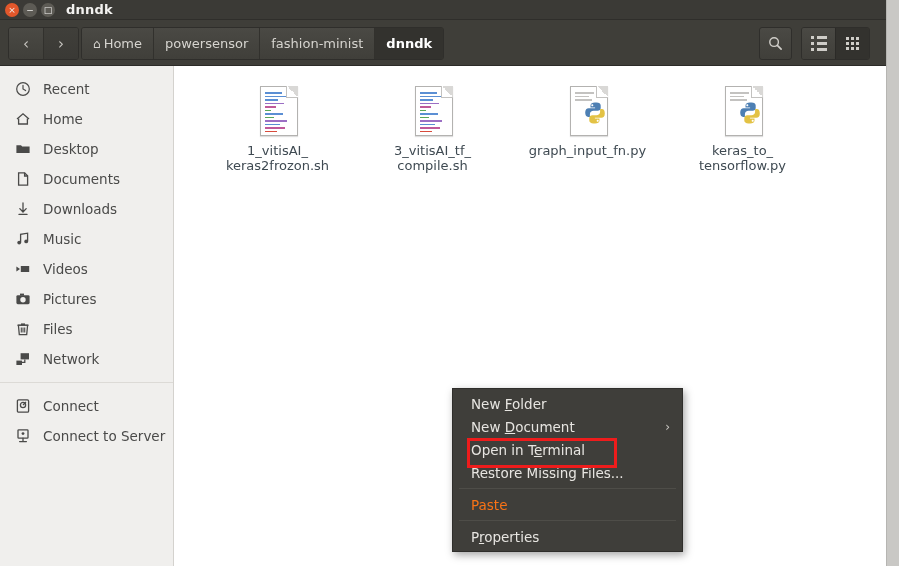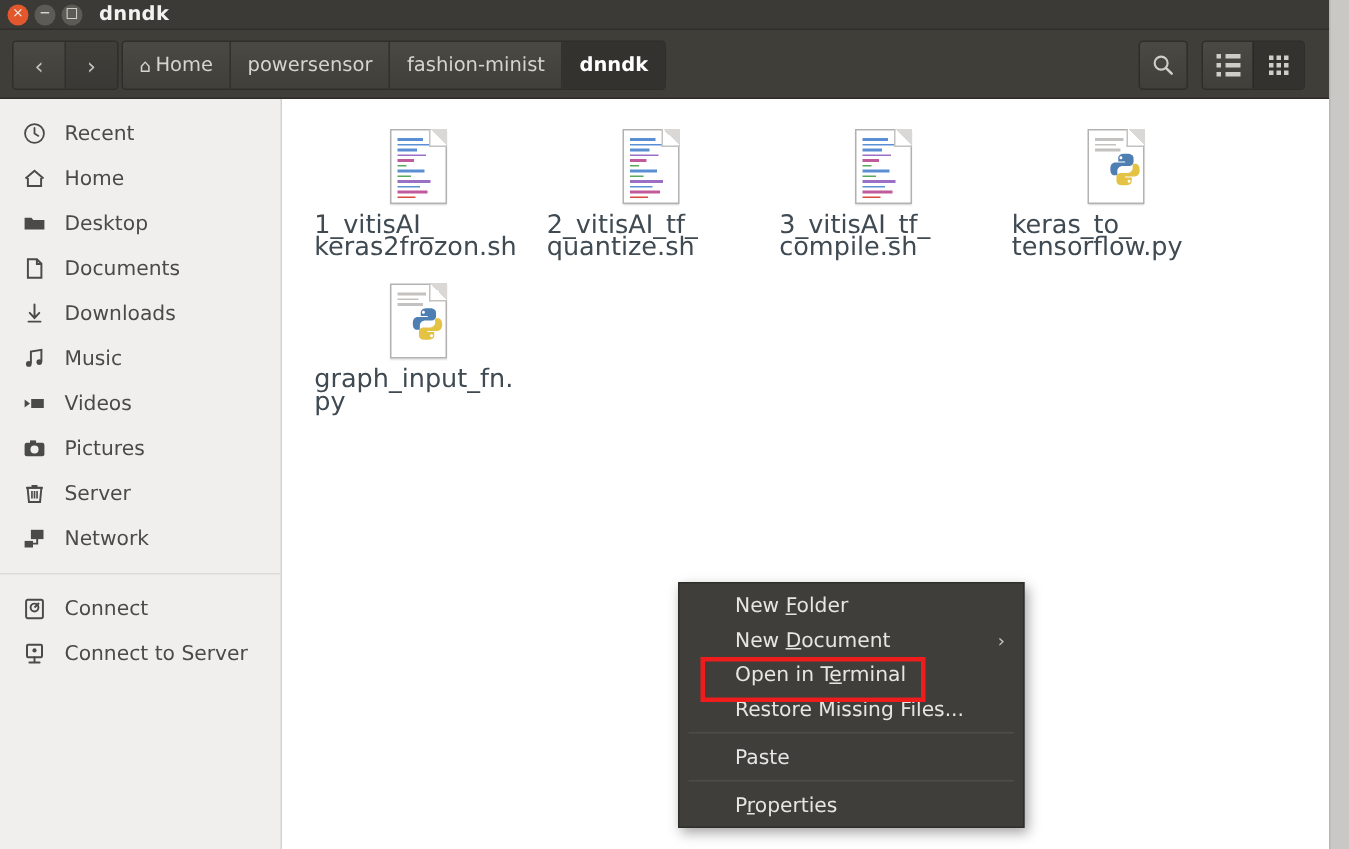--- a/index.html
+++ b/index.html
@@ -73,21 +73,21 @@
   .vbtn.sel{background:#33322e;border-left:1px solid #2b2a27;}
   .dots{display:grid;grid-template-columns:repeat(3,3px);gap:2px;}
   .dots i{width:3px;height:3px;background:#cfcdc8;display:block;}
   .listico{display:flex;flex-direction:column;gap:3px;}
   .listico i{display:flex;gap:3px;align-items:center;}
   .listico i::before{content:"";width:3px;height:3px;background:#cfcdc8;display:block;}
   .listico i::after{content:"";width:10px;height:3px;background:#cfcdc8;display:block;}
   
   #body{position:relative;height:501px;}
   #sidebar{
-    position:absolute;left:0;top:0;width:188px;height:501px;
+    position:absolute;left:0;top:0;width:174px;height:501px;
     background:#f0efed;border-right:1px solid #d4d2ce;
     padding-top:8px;box-sizing:border-box;
   }
   .sb-item{
     height:30px;display:flex;align-items:center;padding-left:14px;gap:11px;
     color:#4a4a49;font-size:13.5px;
   }
   .sb-item .ic{width:18px;display:flex;justify-content:center;align-items:center;
                color:#4a4a49;}
   .sb-sep{height:1px;background:#dcdad6;margin:8px 0 8px 0;}
@@ -95,21 +95,21 @@
     position:absolute;left:188px;top:0;right:0;height:501px;background:#ffffff;
     padding:14px 0 0 0;box-sizing:border-box;
   }
   .fgrid{display:flex;flex-wrap:wrap;padding-left:12px;}
   .fitem{
     width:155px;padding:4px 0 10px 0;display:flex;flex-direction:column;
     align-items:center;
   }
   .ficon{width:48px;height:54px;position:relative;margin-bottom:5px;}
   .flabel{
-    width:136px;text-align:left;color:#3f4a52;font-size:17px;line-height:15px;
+    width:136px;text-align:center;color:#3f4a52;font-size:13px;line-height:15px;
     word-break:break-word;
   }
   
   .docpage{
     position:absolute;left:6px;top:2px;width:36px;height:48px;background:#ffffff;
     border:1px solid #b3b2b0;box-shadow:0 1px 1px rgba(0,0,0,0.13);
   }
   .fold{
     position:absolute;right:-1px;top:-1px;width:11px;height:11px;
     background:linear-gradient(225deg,#d9d8d6 50%,#ffffff 50%);
@@ -124,23 +124,23 @@
   .pylogo{position:absolute;left:12px;top:14px;width:24px;height:24px;}
   
   #ctxmenu{
     position:absolute;left:452px;top:322px;width:231px;
     background:#3f3e3a;border:1px solid #2f2e2b;
     box-shadow:2px 3px 8px rgba(0,0,0,0.35);
     padding:3px 0 3px 0;box-sizing:border-box;
   }
   .mi{
     position:relative;height:23px;display:flex;align-items:center;
-    padding-left:37px;color:#e7e5e1;font-size:13.5px;
-  }
-  .mi.disabled{color:#e5e5e5;}
+    padding-left:18px;color:#e7e5e1;font-size:13.5px;
+  }
+  .mi.disabled{color:#f97316;}
   .mi .arrow{position:absolute;right:12px;color:#c9c7c2;font-size:12px;}
   .msep{height:1px;background:#4e4d48;margin:4px 6px;}
   .mnem{text-decoration:underline;}
   #redbox{
     position:absolute;left:467px;top:372px;width:150px;height:30px;
     border:3px solid #ee1c1c;box-sizing:border-box;pointer-events:none;
   }
   #rightstrip{
     position:absolute;left:886px;top:0;width:13px;height:566px;
     background:#c9c8c5;border-left:1px solid #b6b5b2;
@@ -311,21 +311,21 @@
       </div>
 
       <div class="sb-item">
         <span class="ic">
           <svg width="16" height="16" viewBox="0 0 16 16">
               <path d="M3.4 4.2h9.2l-.9 9.4H4.3z" fill="none" stroke="#4a4a49" stroke-width="1.3"></path>
               <path d="M2.4 4.2h11.2M6.3 6.4v5M8 6.4v5M9.7 6.4v5" stroke="#4a4a49" stroke-width="1.1"></path>
               <path d="M6 2.4h4v1.8H6z" fill="#4a4a49"></path>
             </svg>
         </span>
-        <span>Server</span>
+        <span>Files</span>
       </div>
 
       <div class="sb-item">
         <span class="ic">
           <svg width="16" height="16" viewBox="0 0 16 16">
               <rect x="5.6" y="2.2" width="8.4" height="6.2" fill="#4a4a49"></rect>
               <rect x="1.4" y="9.6" width="5.6" height="4.4" fill="#4a4a49"></rect>
               <path d="M9.8 8.4v3H7" fill="none" stroke="#4a4a49" stroke-width="1.3"></path>
             </svg>
         </span>
@@ -376,42 +376,20 @@
                 <b style="width:80%;background:#9b6fc4"></b>
                 <b style="width:56%;background:#5b8fd4"></b>
                 <b style="width:74%;background:#c05a9a"></b>
                 <b style="width:44%;background:#d84b3c"></b>
               </div>
             </div>
           </div>
           <div class="flabel">1_vitisAI_<br>keras2frozon.sh</div>
         </div>
 
-        <div class="fitem">
-          <div class="ficon">
-            <div class="docpage">
-                <div class="fold"></div>
-              <div class="lines">
-                <b style="width:62%;background:#5b8fd4"></b>
-                <b style="width:76%;background:#5b8fd4"></b>
-                <b style="width:48%;background:#5b8fd4"></b>
-                <b style="width:70%;background:#9b6fc4"></b>
-                <b style="width:40%;background:#c05a9a"></b>
-                <b style="width:22%;background:#5aa85a"></b>
-                <b style="width:66%;background:#5b8fd4"></b>
-                <b style="width:34%;background:#5aa85a"></b>
-                <b style="width:80%;background:#9b6fc4"></b>
-                <b style="width:56%;background:#5b8fd4"></b>
-                <b style="width:74%;background:#c05a9a"></b>
-                <b style="width:44%;background:#d84b3c"></b>
-              </div>
-            </div>
-          </div>
-          <div class="flabel">2_vitisAI_tf_<br>quantize.sh</div>
-        </div>
 
         <div class="fitem">
           <div class="ficon">
             <div class="docpage">
                 <div class="fold"></div>
               <div class="lines">
                 <b style="width:62%;background:#5b8fd4"></b>
                 <b style="width:76%;background:#5b8fd4"></b>
                 <b style="width:48%;background:#5b8fd4"></b>
                 <b style="width:70%;background:#9b6fc4"></b>
@@ -437,39 +415,39 @@
                 <b style="width:70%;background:#c3c2c0"></b>
                 <b style="width:52%;background:#c3c2c0"></b>
                 <b style="width:64%;background:#c3c2c0"></b>
               </div>
               <svg class="pylogo" viewBox="0 0 24 24">
                 <path d="M11.9 1.5c-2.6 0-4.4 1-4.4 2.9v2.2h4.6v.7H5.6c-2 0-3.4 1.4-3.4 4.3 0 2.8 1.1 4.3 3 4.3h1.7v-2.7c0-2.1 1.6-3.5 3.6-3.5h4.2c1.7 0 3-1.2 3-2.8V4.4c0-1.7-1.6-2.9-4.1-2.9zM9.3 3.2c.6 0 1 .4 1 1s-.4 1-1 1-1-.4-1-1 .4-1 1-1z" fill="#4d7fb3"></path>
                 <path d="M12.1 22.5c2.6 0 4.4-1 4.4-2.9v-2.2h-4.6v-.7h6.5c2 0 3.4-1.4 3.4-4.3 0-2.8-1.1-4.3-3-4.3h-1.7v2.7c0 2.1-1.6 3.5-3.6 3.5H9.3c-1.7 0-3 1.2-3 2.8v2.5c0 1.7 1.6 2.9 4.1 2.9zm2.6-1.7c-.6 0-1-.4-1-1s.4-1 1-1 1 .4 1 1-.4 1-1 1z" fill="#e3c244"></path>
               </svg>
             </div>
           </div>
-          <div class="flabel">keras_to_<br>tensorflow.py</div>
+          <div class="flabel">graph_input_fn.py</div>
         </div>
 
         <div class="fitem">
           <div class="ficon">
             <div class="docpage">
                 <div class="fold"></div>
               <div class="lines">
                 <b style="width:70%;background:#c3c2c0"></b>
                 <b style="width:52%;background:#c3c2c0"></b>
                 <b style="width:64%;background:#c3c2c0"></b>
               </div>
               <svg class="pylogo" viewBox="0 0 24 24">
                 <path d="M11.9 1.5c-2.6 0-4.4 1-4.4 2.9v2.2h4.6v.7H5.6c-2 0-3.4 1.4-3.4 4.3 0 2.8 1.1 4.3 3 4.3h1.7v-2.7c0-2.1 1.6-3.5 3.6-3.5h4.2c1.7 0 3-1.2 3-2.8V4.4c0-1.7-1.6-2.9-4.1-2.9zM9.3 3.2c.6 0 1 .4 1 1s-.4 1-1 1-1-.4-1-1 .4-1 1-1z" fill="#4d7fb3"></path>
                 <path d="M12.1 22.5c2.6 0 4.4-1 4.4-2.9v-2.2h-4.6v-.7h6.5c2 0 3.4-1.4 3.4-4.3 0-2.8-1.1-4.3-3-4.3h-1.7v2.7c0 2.1-1.6 3.5-3.6 3.5H9.3c-1.7 0-3 1.2-3 2.8v2.5c0 1.7 1.6 2.9 4.1 2.9zm2.6-1.7c-.6 0-1-.4-1-1s.4-1 1-1 1 .4 1 1-.4 1-1 1z" fill="#e3c244"></path>
               </svg>
             </div>
           </div>
-          <div class="flabel">graph_input_fn.py</div>
+          <div class="flabel">keras_to_<br>tensorflow.py</div>
         </div>
 
 
       </div>
     </div>
 
     <div id="ctxmenu">
       <div class="mi">
         <span>New <span class="mnem">F</span>older</span>
       </div>

